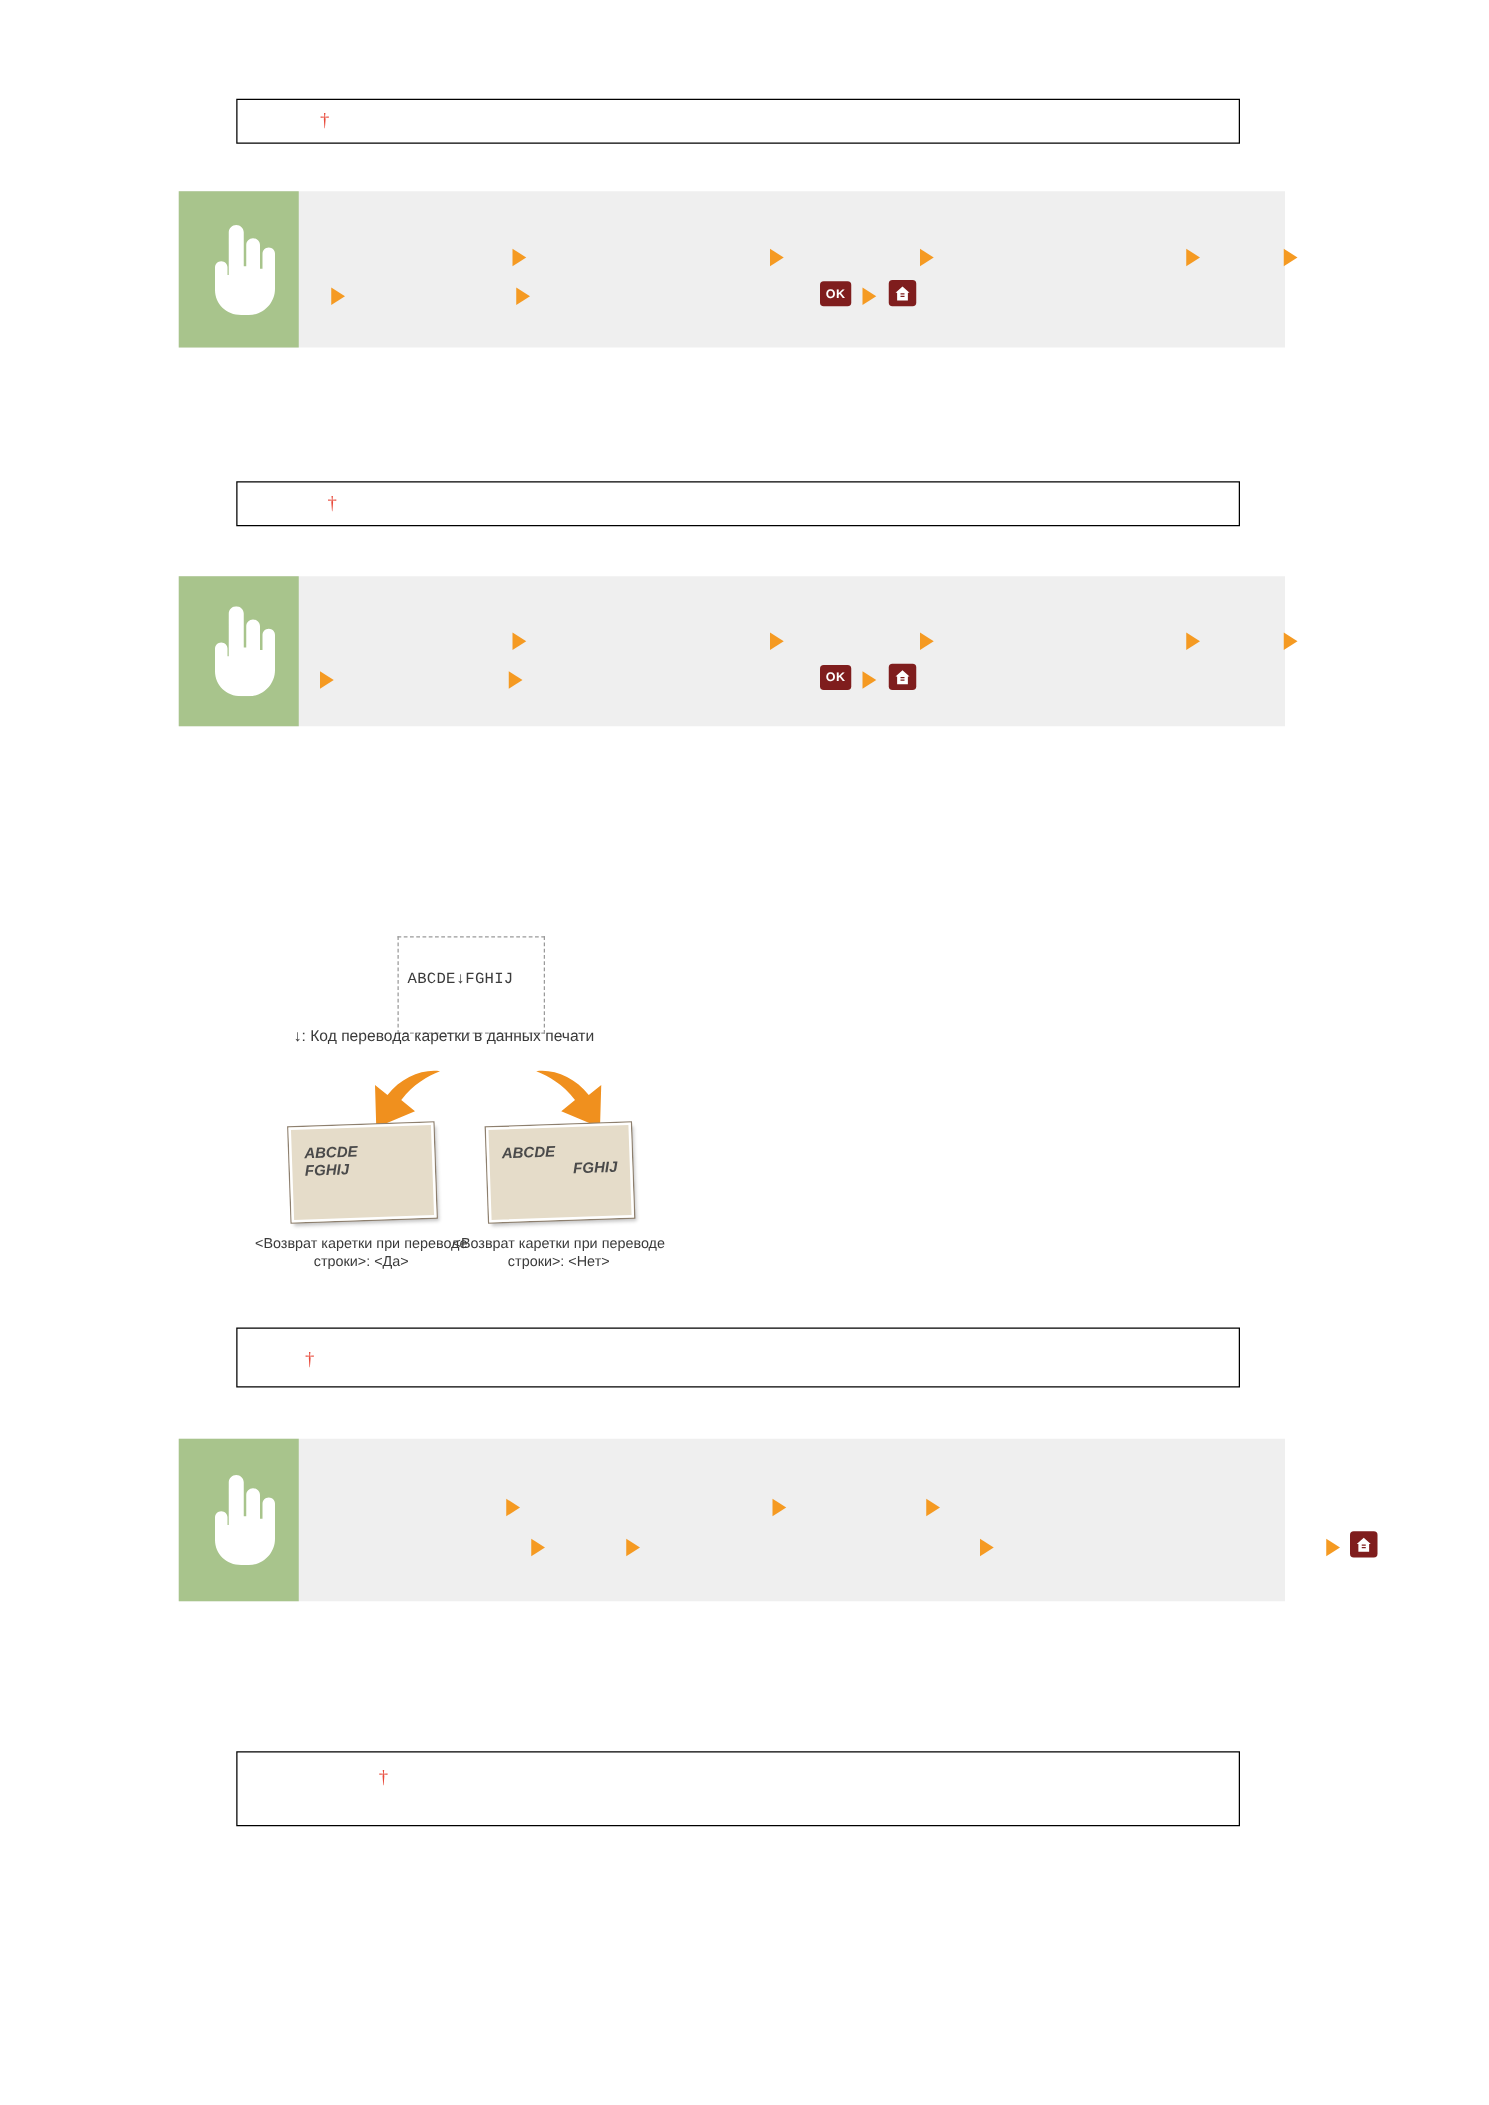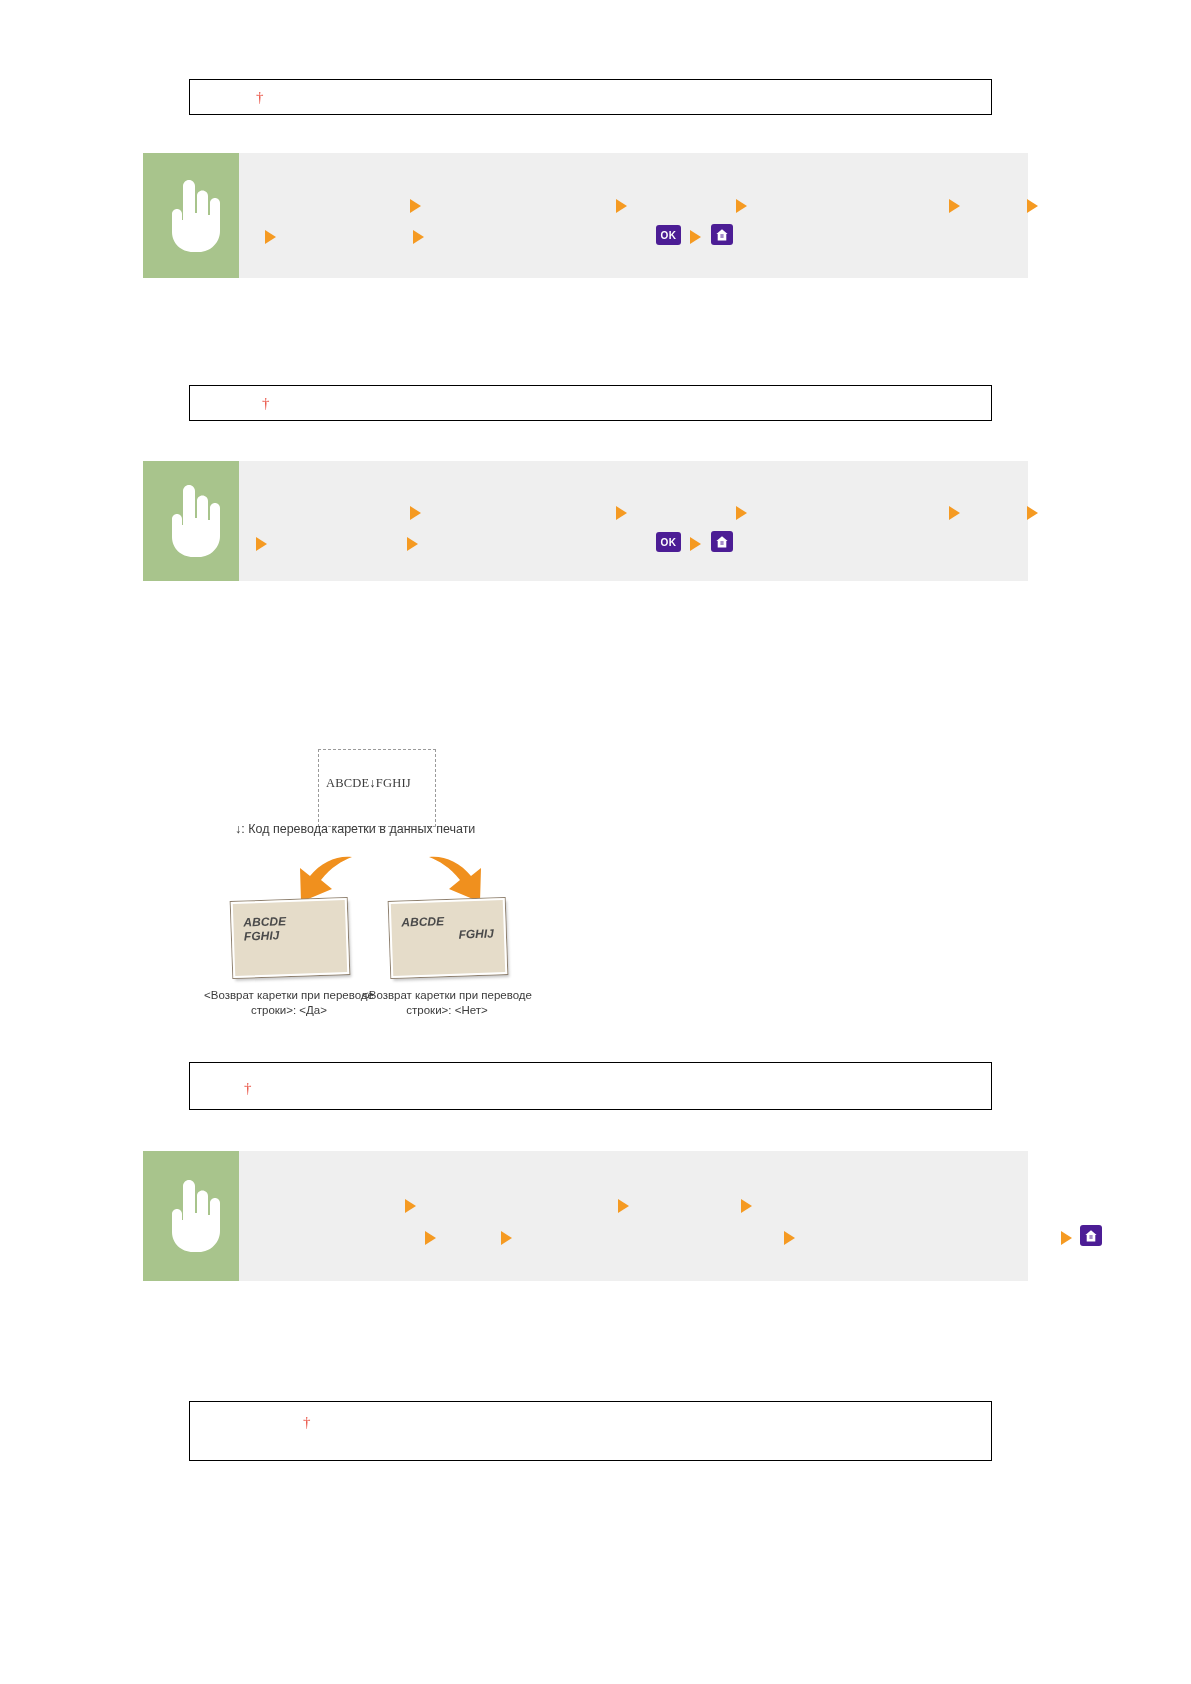--- a/index.html
+++ b/index.html
@@ -66,21 +66,21 @@
   }
   .arrow{
     position:absolute;
     width:0;height:0;
     border-left:11px solid #f59a22;
     border-top:7px solid transparent;
     border-bottom:7px solid transparent;
   }
   .keycap{
     position:absolute;
-    background:#4c1d95;
+    background:#7f1d1d;
     color:#fff;
     border-radius:3px;
     font-size:10px;
     font-weight:bold;
     font-family:"Liberation Sans", sans-serif;
     display:flex;align-items:center;justify-content:center;
     letter-spacing:0.5px;
   }
   .keycap.ok{width:25px;height:20px;}
   .keycap.home{width:22px;height:21px;}
@@ -93,21 +93,21 @@
     border:1px dashed #9a9a9a;
     box-sizing:border-box;
     background:#fff;
   }
   .fig-sample{
     position:absolute;
     font-size:12.5px;
     letter-spacing:.2px;
     color:#3b3b3b;
     white-space:nowrap;
-    font-family:Liberation Serif, serif;
+    font-family:Liberation Mono, monospace;
   }
   .fig-legend{
     position:absolute;
     font-size:12.5px;
     color:#3b3b3b;
     white-space:nowrap;
   }
   .sheet{
     position:absolute;
     width:112px;height:72px;

